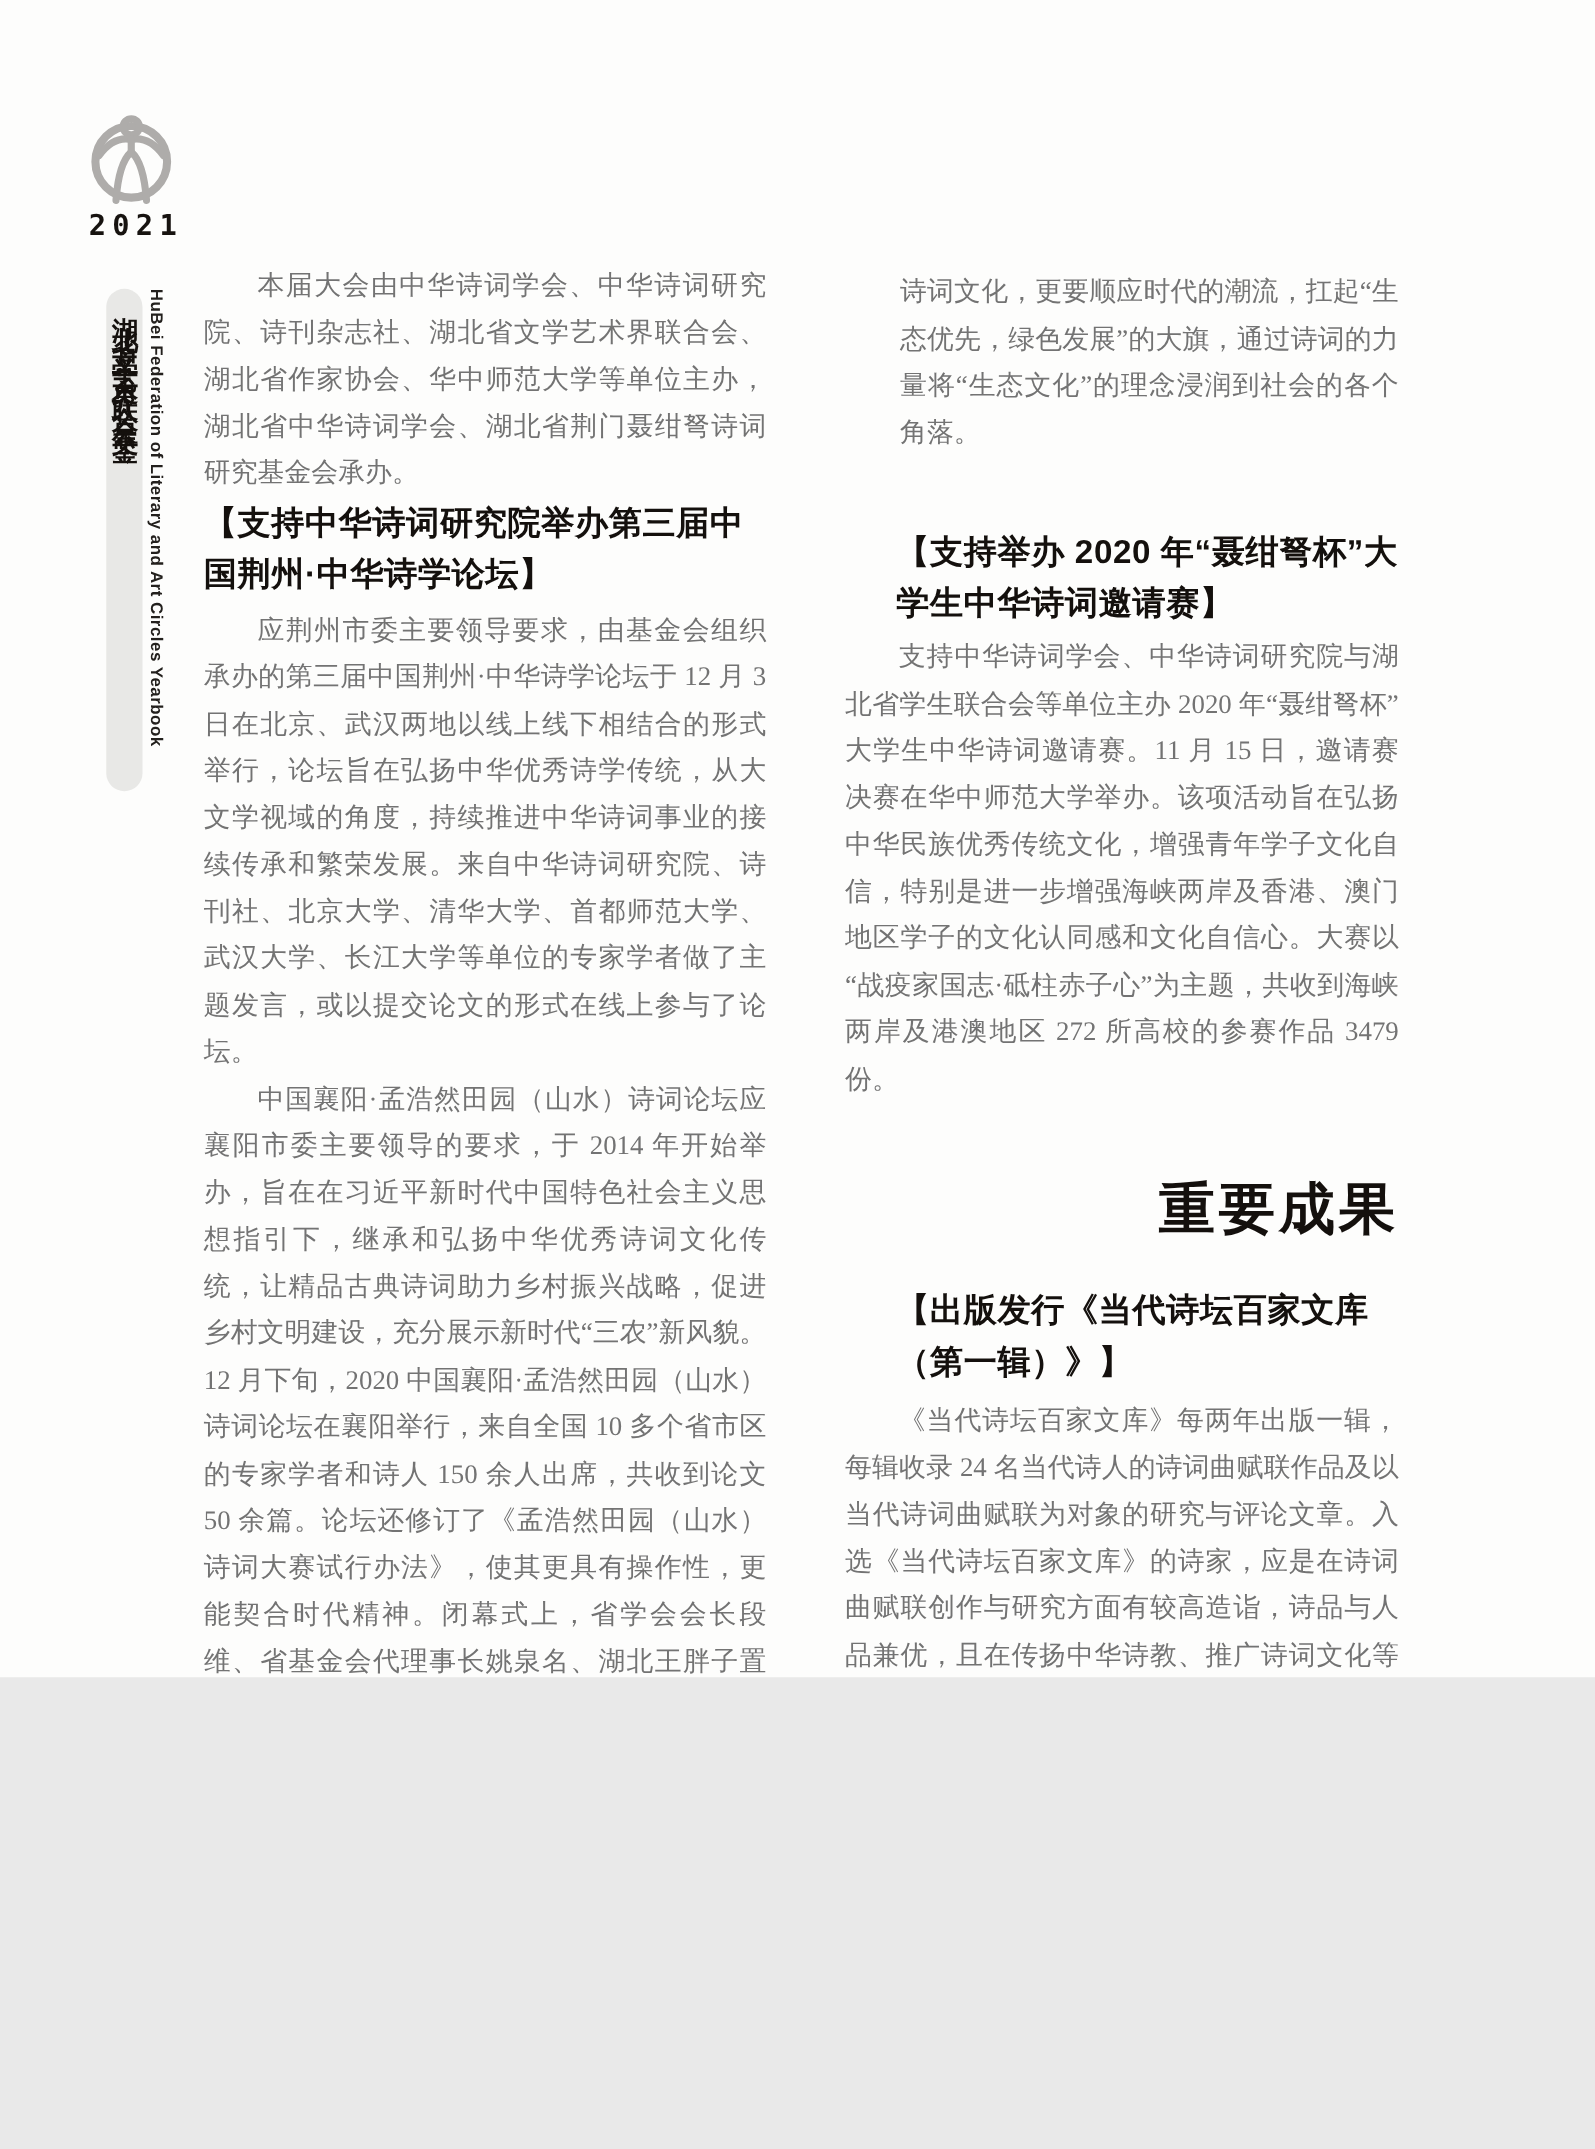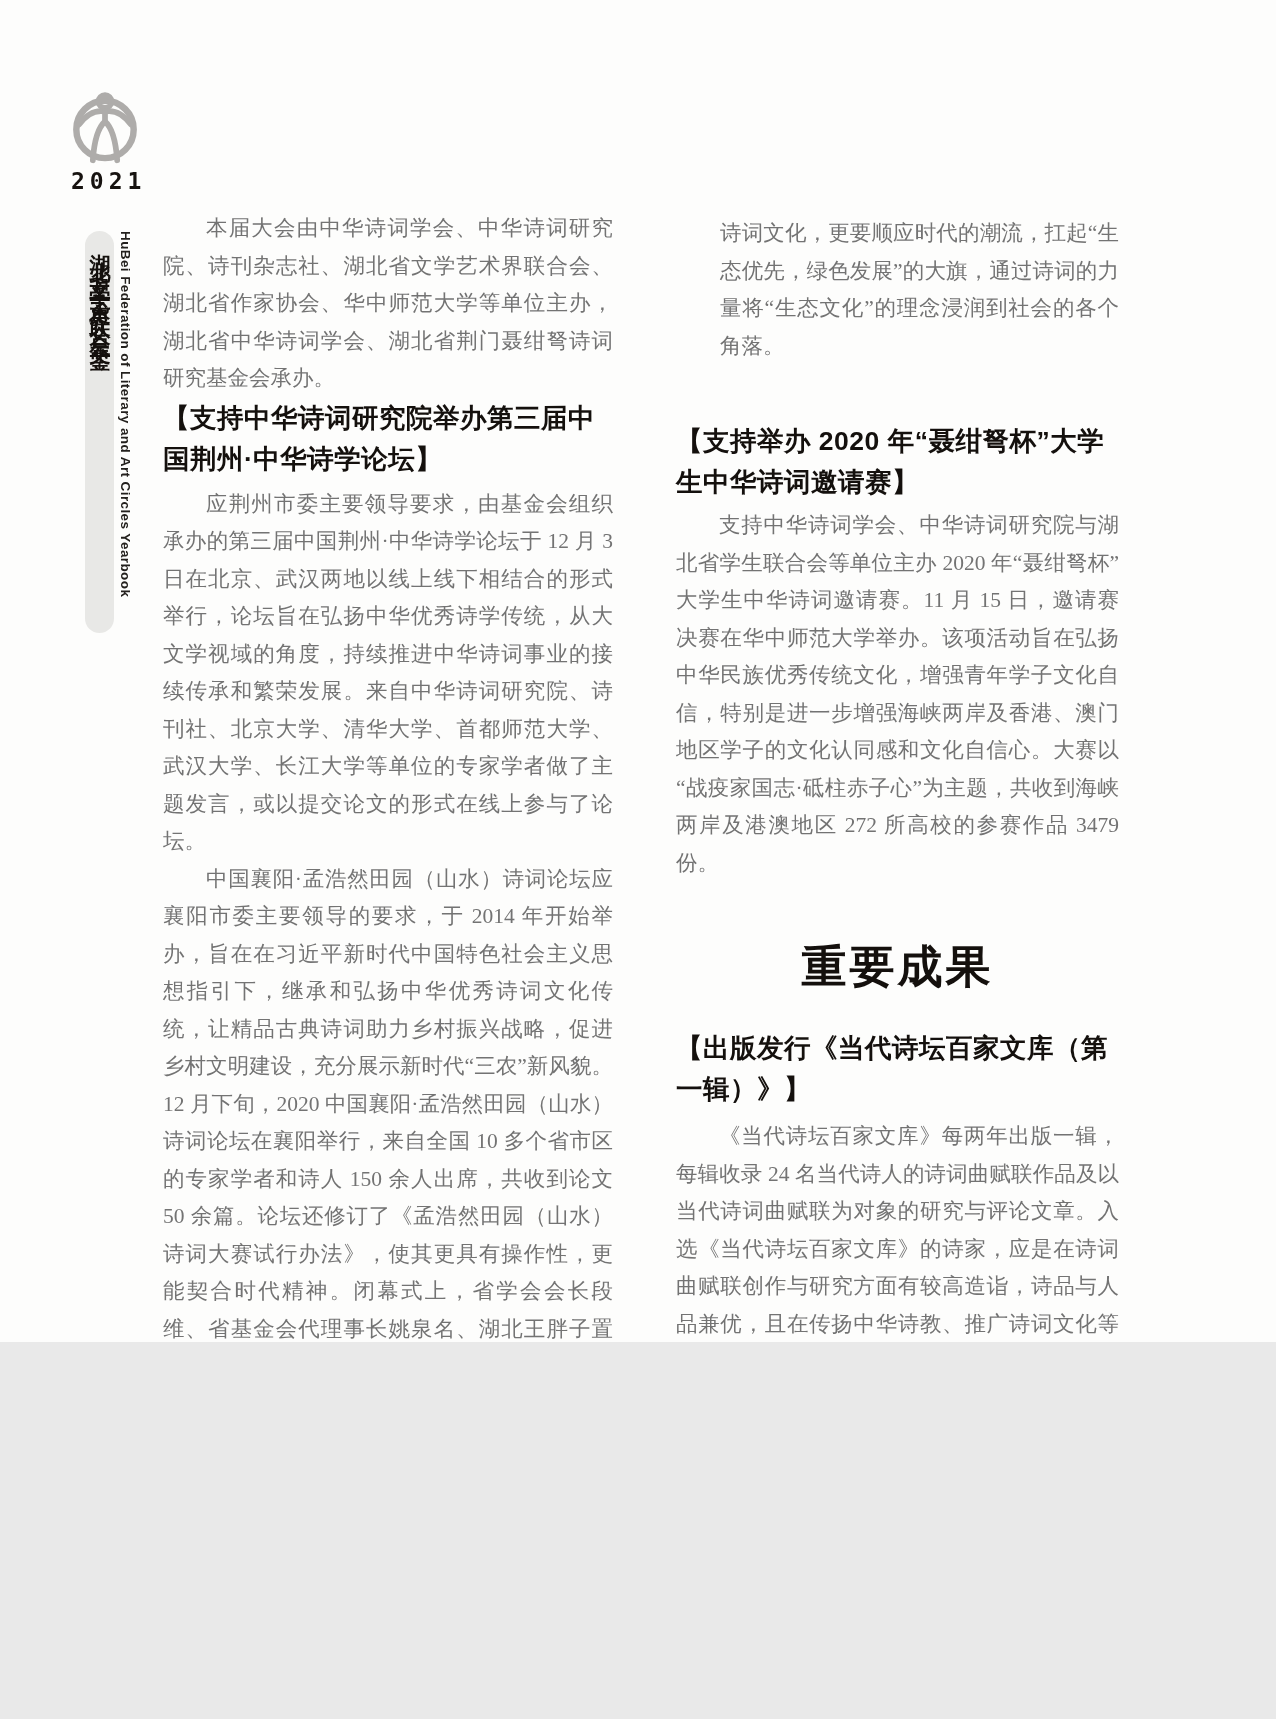--- a/index.html
+++ b/index.html
@@ -52,27 +52,27 @@
   }
   .no-indent{text-indent:0;margin-left:44px;}
   .entry-heading{
     margin:0;
     font-family:"Liberation Sans","DejaVu Sans",sans-serif;
     font-weight:700;font-size:26.5px;line-height:41px;
     letter-spacing:0.5px;color:#14100d;text-align:left;
   }
   .col-left .entry-heading{margin-bottom:6px;}
   .col-left .h2{margin-top:38px;}
-  .col-right .entry-heading{margin-top:56px;margin-bottom:4px;}
+  .col-right .entry-heading{margin-top:56px;margin-bottom:4px;margin-left:41px;}
   .col-right .h2{margin-top:30px;margin-bottom:8px;}
   .section-title{
     margin:54px 0 0 0;
     font-family:"Liberation Sans","DejaVu Sans",sans-serif;
     font-weight:700;font-size:45px;line-height:62px;
-    letter-spacing:3px;color:#14100d;text-align:center;
+    letter-spacing:3px;color:#14100d;text-align:right;
   }
   
   .page-number{
     position:absolute;left:111px;top:1598px;
     font-family:"Liberation Sans","DejaVu Sans",sans-serif;
     font-weight:700;font-size:27px;color:#ef4444;
   }
   
   .edge-tab{
     position:absolute;left:1259px;top:1539px;

